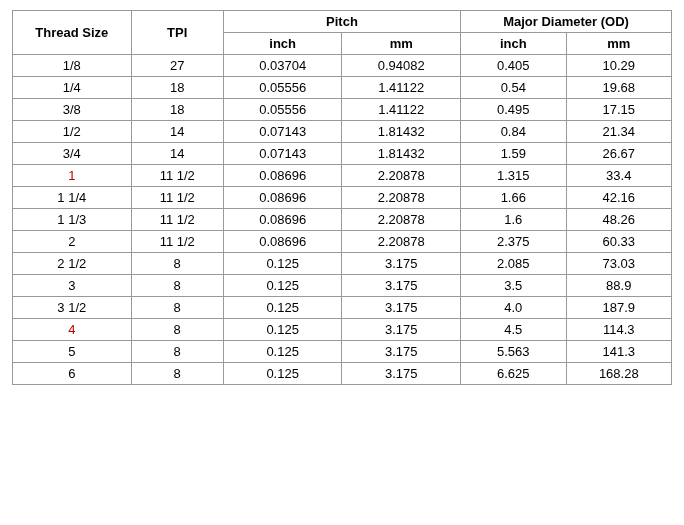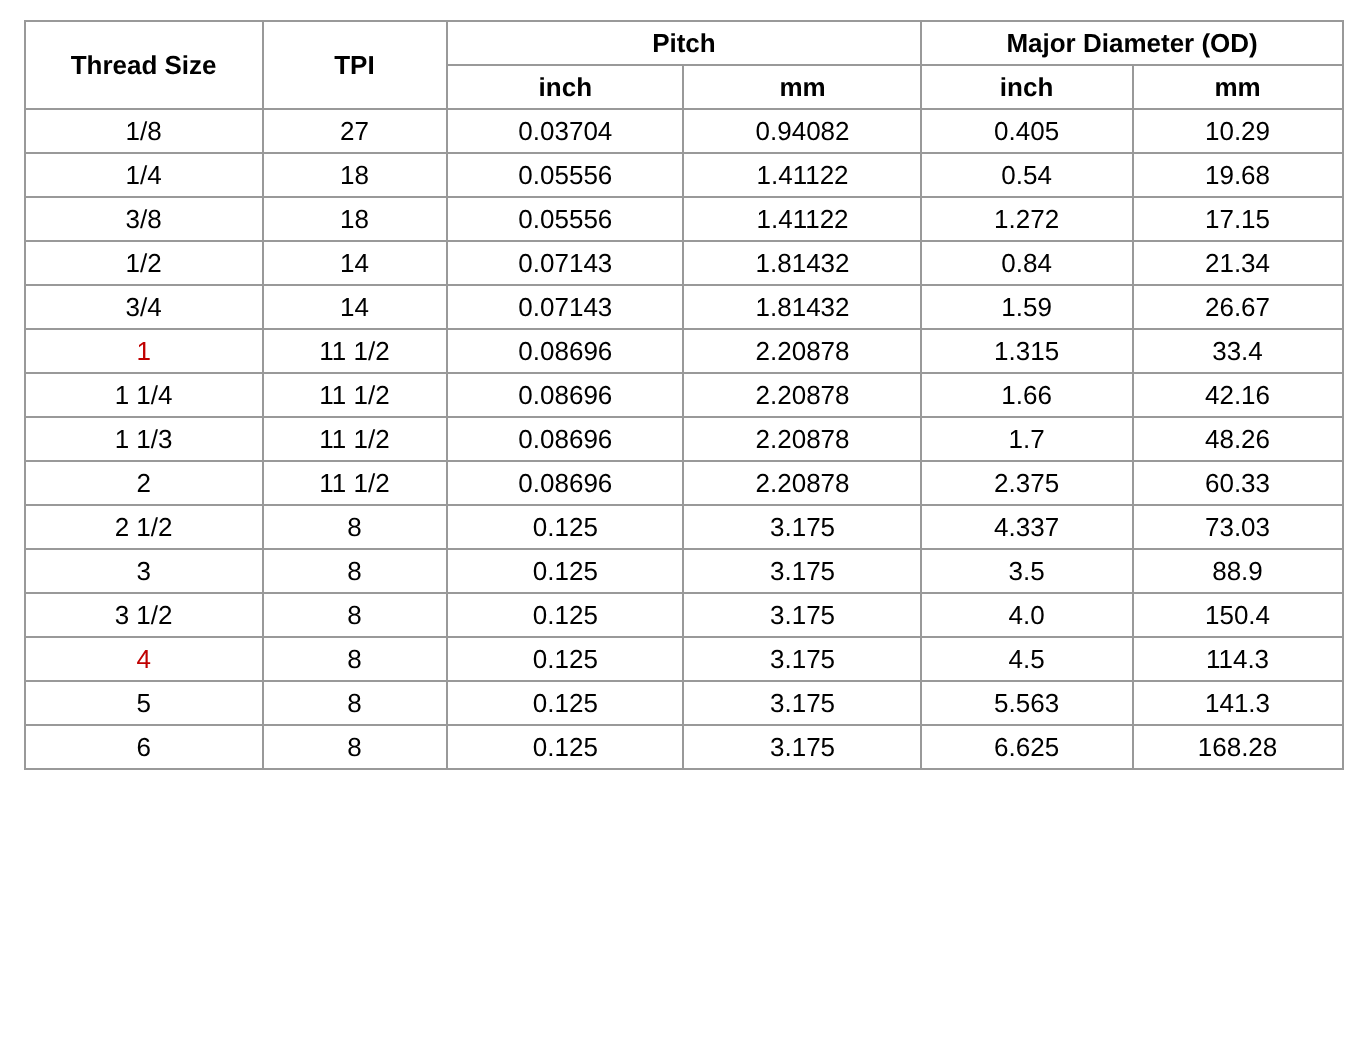--- a/index.html
+++ b/index.html
@@ -82,21 +82,21 @@
     <td>0.05556</td>
     <td>1.41122</td>
     <td>0.54</td>
     <td>19.68</td>
   </tr>
       <tr>
     <td class="">3/8</td>
     <td>18</td>
     <td>0.05556</td>
     <td>1.41122</td>
-    <td>1.272</td>
+    <td>0.495</td>
     <td>17.15</td>
   </tr>
       <tr>
     <td class="">1/2</td>
     <td>14</td>
     <td>0.07143</td>
     <td>1.81432</td>
     <td>0.84</td>
     <td>21.34</td>
   </tr>
@@ -122,54 +122,54 @@
     <td>0.08696</td>
     <td>2.20878</td>
     <td>1.66</td>
     <td>42.16</td>
   </tr>
       <tr>
     <td class="">1 1/3</td>
     <td>11 1/2</td>
     <td>0.08696</td>
     <td>2.20878</td>
-    <td>1.7</td>
+    <td>1.6</td>
     <td>48.26</td>
   </tr>
       <tr>
     <td class="">2</td>
     <td>11 1/2</td>
     <td>0.08696</td>
     <td>2.20878</td>
     <td>2.375</td>
     <td>60.33</td>
   </tr>
       <tr>
     <td class="">2 1/2</td>
     <td>8</td>
     <td>0.125</td>
     <td>3.175</td>
-    <td>4.337</td>
+    <td>2.085</td>
     <td>73.03</td>
   </tr>
       <tr>
     <td class="">3</td>
     <td>8</td>
     <td>0.125</td>
     <td>3.175</td>
     <td>3.5</td>
     <td>88.9</td>
   </tr>
       <tr>
     <td class="">3 1/2</td>
     <td>8</td>
     <td>0.125</td>
     <td>3.175</td>
     <td>4.0</td>
-    <td>150.4</td>
+    <td>187.9</td>
   </tr>
       <tr>
     <td class="red-text">4</td>
     <td>8</td>
     <td>0.125</td>
     <td>3.175</td>
     <td>4.5</td>
     <td>114.3</td>
   </tr>
       <tr>

